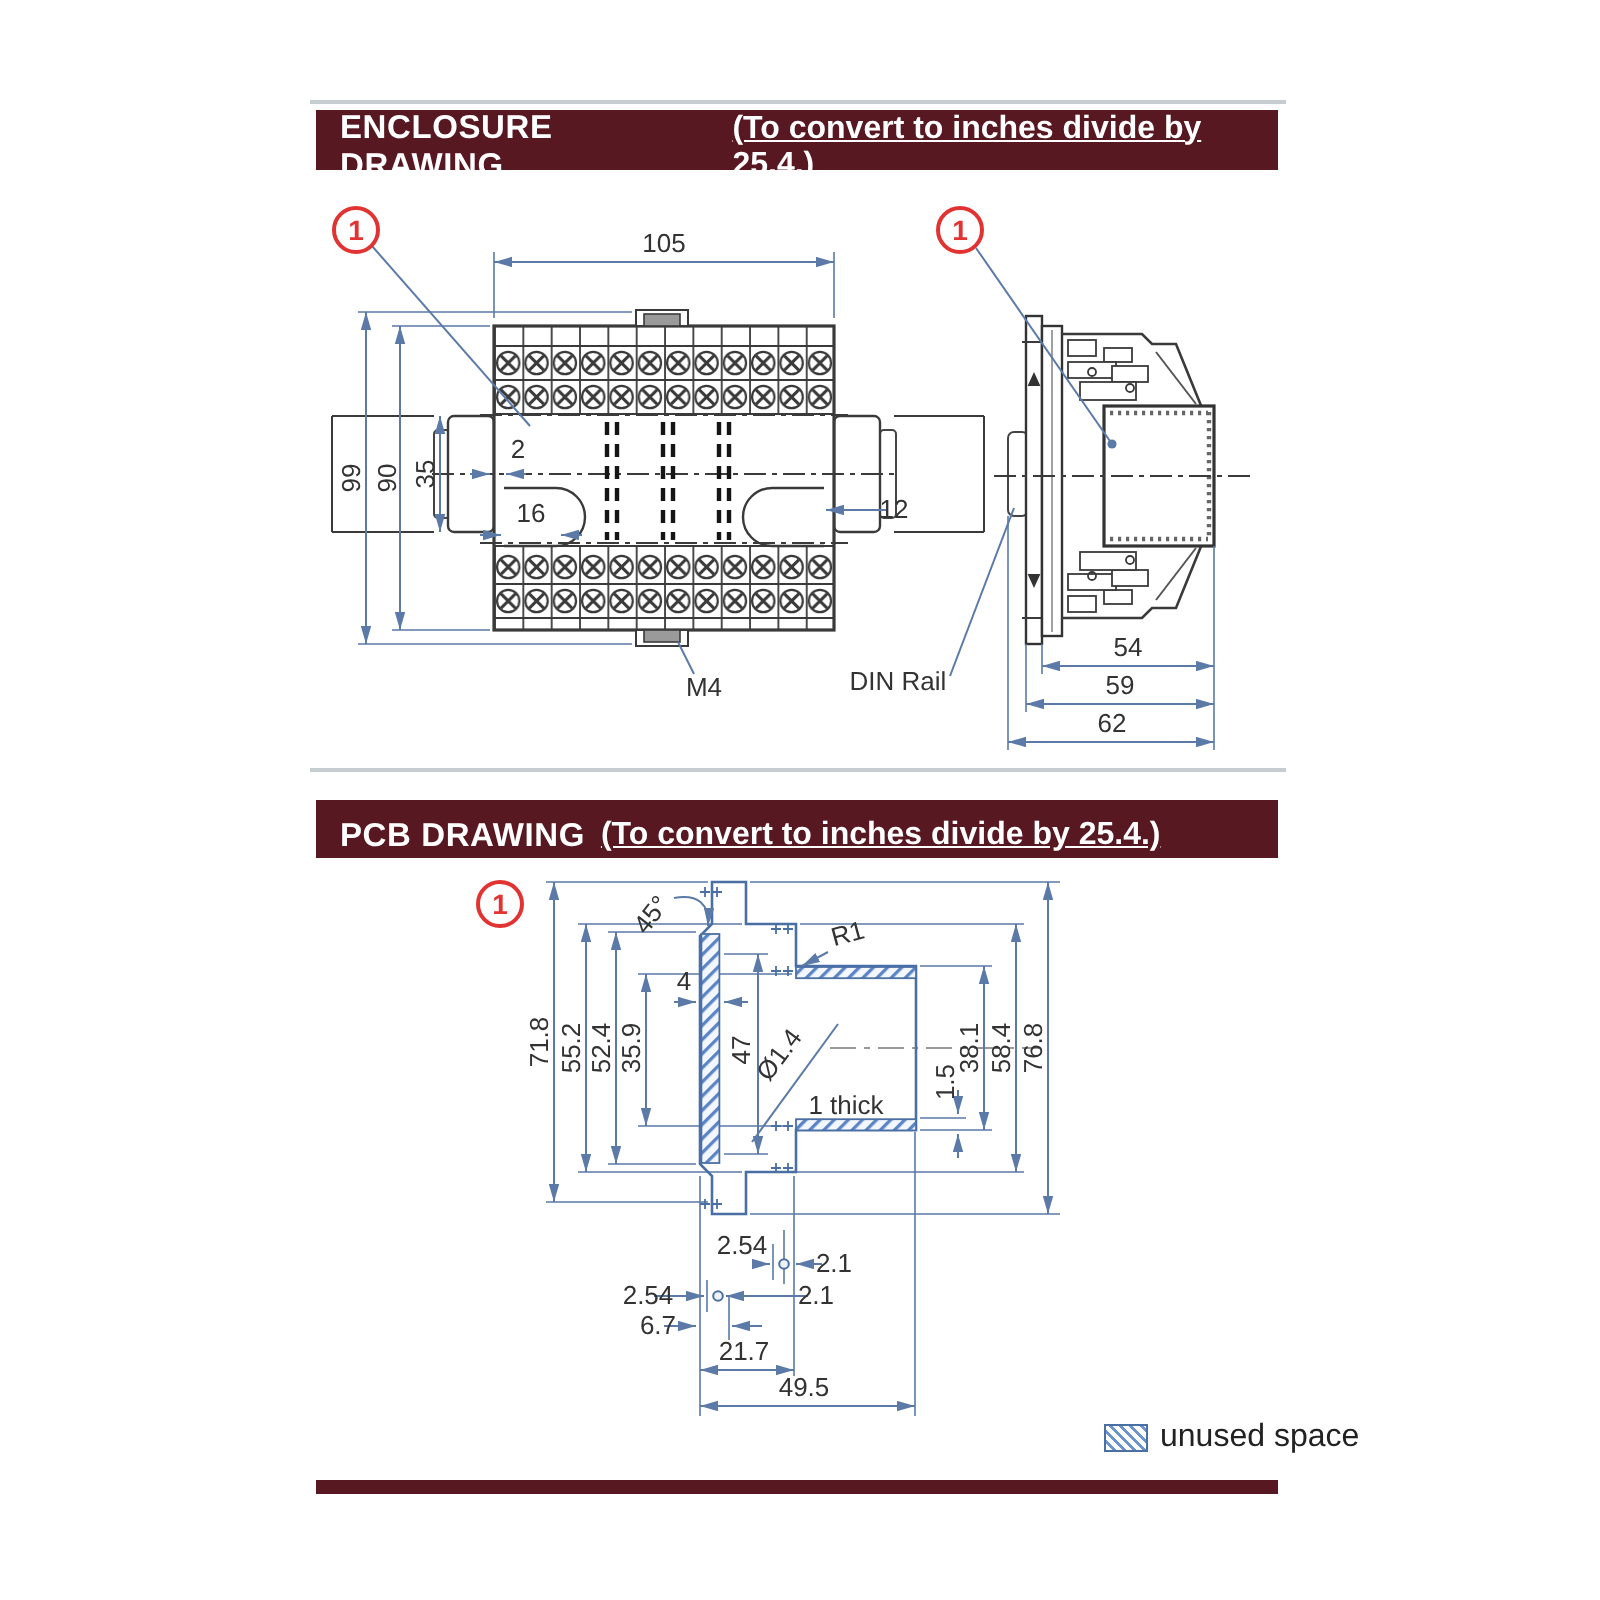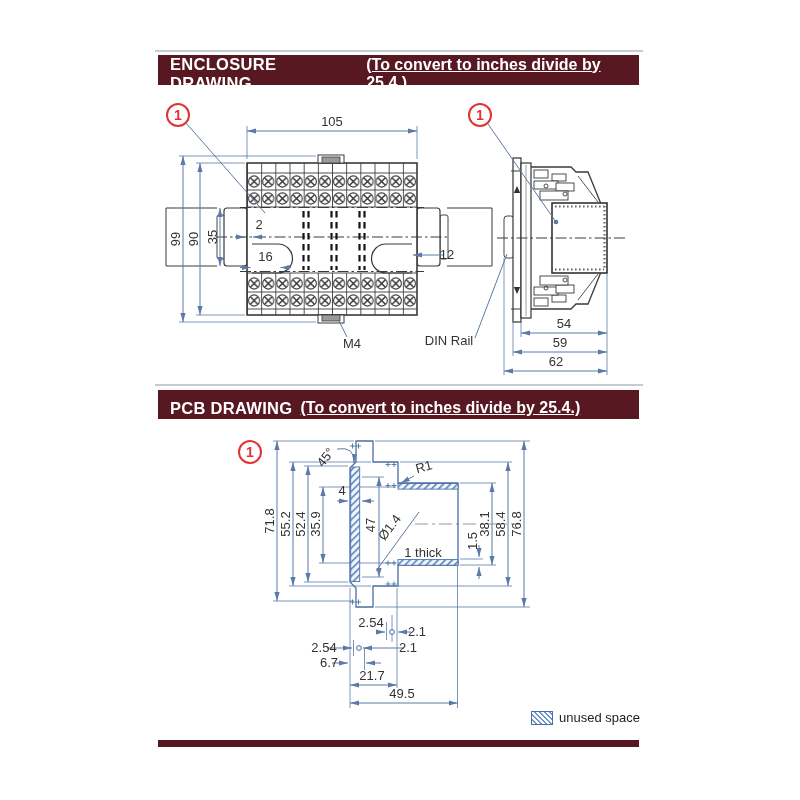--- a/index.html
+++ b/index.html
@@ -4,22 +4,22 @@
 <style>
   html,body{margin:0;padding:0;background:#fff;}
   .canvas{position:relative;width:800px;height:800px;background:#fff;overflow:hidden;
           font-family:"Liberation Sans","DejaVu Sans",sans-serif;}
   .rule{position:absolute;left:155px;width:488px;height:2px;background:#c6cdd0;}
   .hdr{position:absolute;left:158px;width:481px;height:30px;background:#581822;color:#fff;
        display:flex;align-items:center;padding:7px 0 0 12px;box-sizing:border-box;}
   .hdr .t1{font-size:16.5px;font-weight:700;letter-spacing:.3px;}
   .hdr .t2{font-size:16px;font-weight:700;margin-left:8px;text-decoration:underline;}
   .botbar{position:absolute;left:158px;top:740px;width:481px;height:7px;background:#581822;}
-  .legend{position:absolute;left:531px;top:710px;display:flex;align-items:center;
-          font-size:13px;color:#222;}
+  .legend{position:absolute;left:552px;top:710px;display:flex;align-items:center;
+          font-size:16px;color:#222;}
   .legend .sw{width:20px;height:12px;border:1px solid #4a6fa5;margin-right:6px;
           background:repeating-linear-gradient(45deg,#fff 0 2.2px,#6b93cf 2.2px 3.6px);}
   svg.draw{position:absolute;left:0;top:0;}
   svg text{font-family:"Liberation Sans","DejaVu Sans",sans-serif;font-size:13px;fill:#333;text-anchor:middle;}
   text.cal{fill:#e23333;font-size:14px;font-weight:700;}
   .dl{stroke:#5b7aa8;stroke-width:1;fill:none;}
   .xl{stroke:#5b7aa8;stroke-width:.8;fill:none;}
   .dk{stroke:#3a3a3a;fill:none;}
   .dd{stroke:#3a3a3a;stroke-width:1;fill:none;stroke-dasharray:11 3 2.5 3;}
   .hv{stroke:#151515;stroke-width:2.2;fill:none;stroke-dasharray:6.5 4.5;}
@@ -30,21 +30,21 @@
 
 <div class="canvas">
 
   <div class="rule" style="top:50px"></div>
   <div class="hdr" style="top:55px">
     <span class="t1">ENCLOSURE DRAWING</span>
     <span class="t2">(To convert to inches divide by 25.4.)</span>
   </div>
 
   <div class="rule" style="top:384px"></div>
-  <div class="hdr" style="top:390px;height:29px">
+  <div class="hdr" style="top:400px;height:29px">
     <span class="t1">PCB DRAWING</span>
     <span class="t2">(To convert to inches divide by 25.4.)</span>
   </div>
 
   <svg class="draw" width="800" height="800" viewBox="0 0 800 800">
     <defs>
       <marker id="aE" orient="auto" markerWidth="10" markerHeight="7" refX="9" refY="2.6">
         <path d="M0,0L9,2.6L0,5.2Z" fill="#5b7aa8"></path>
       </marker>
       <marker id="aS" orient="auto-start-reverse" markerWidth="10" markerHeight="7" refX="9" refY="2.6">

